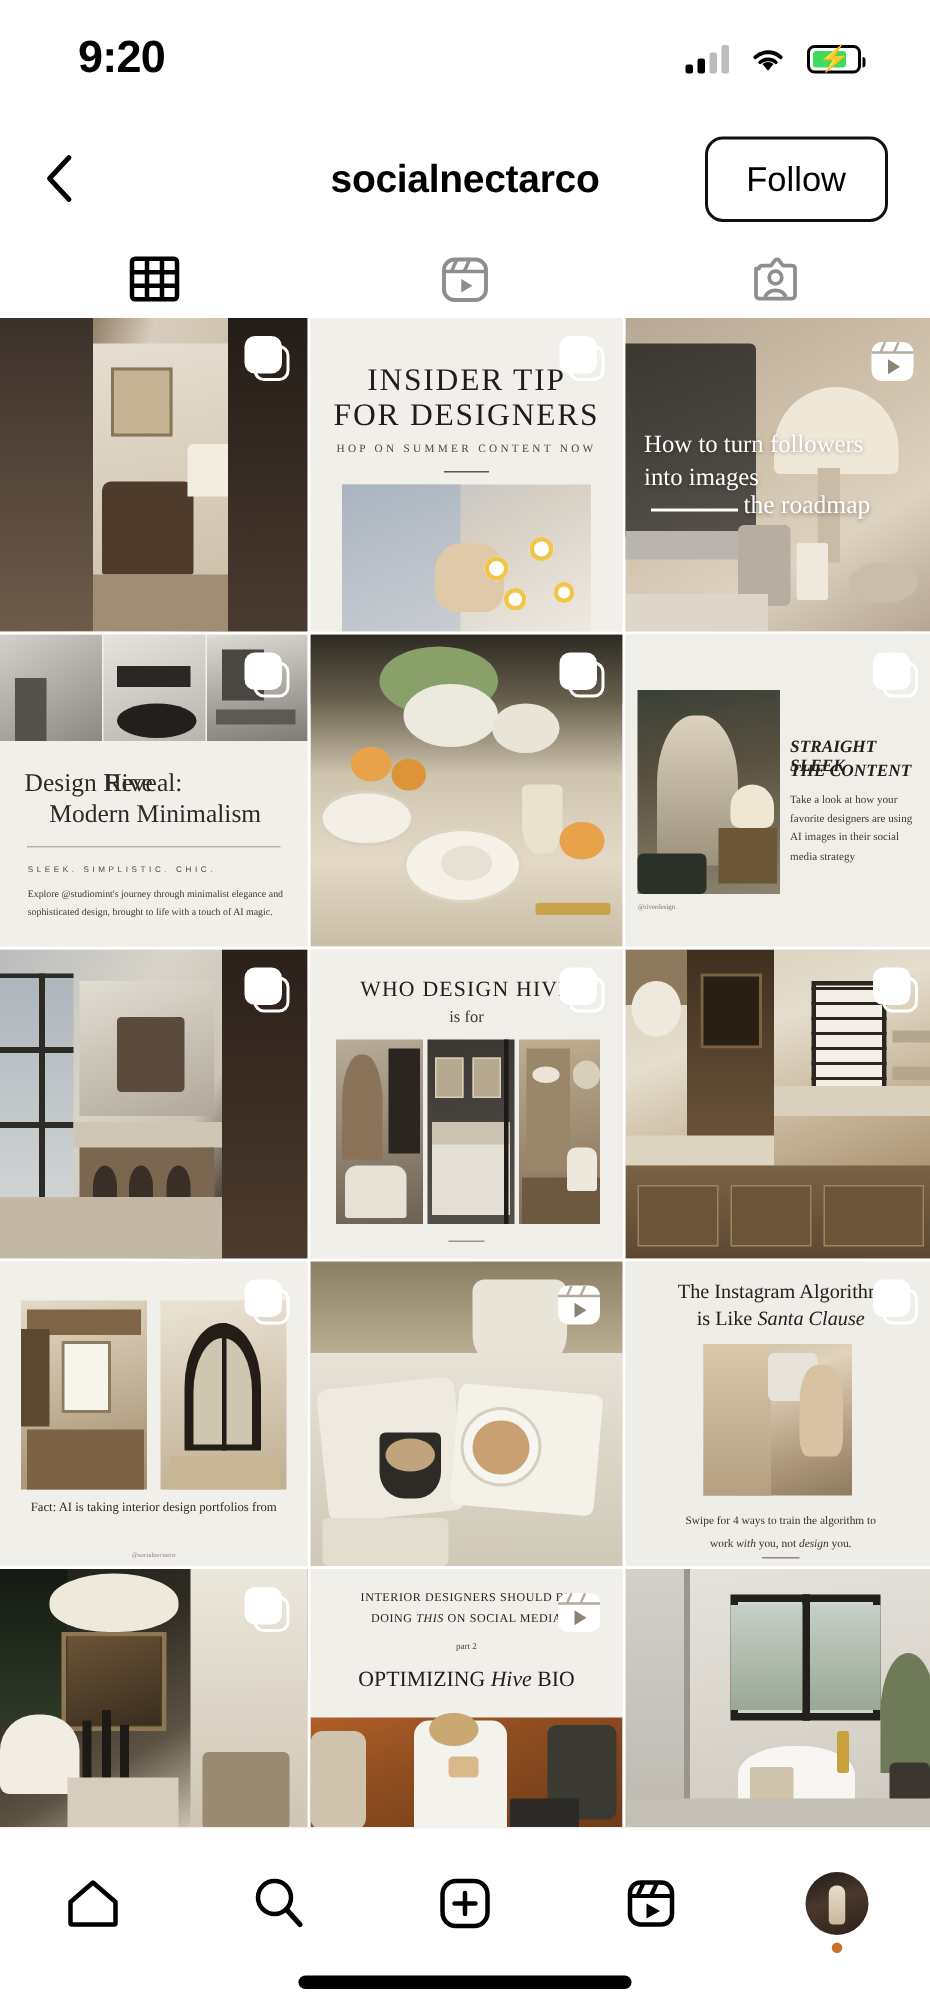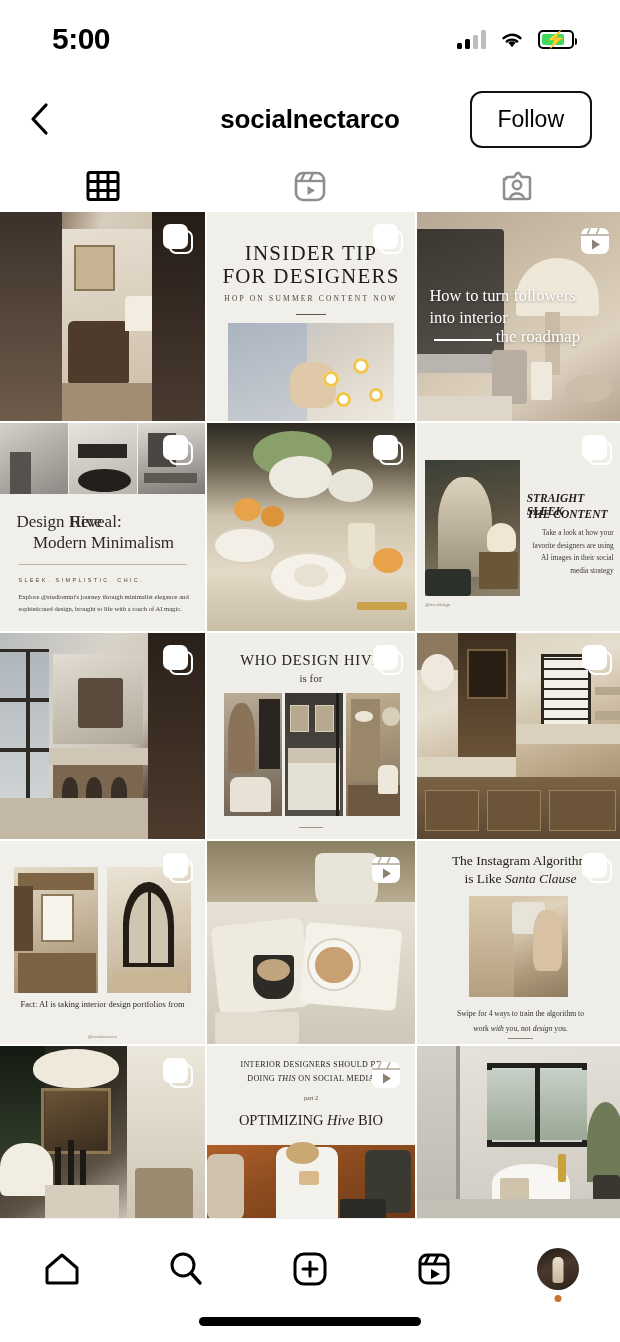--- a/index.html
+++ b/index.html
@@ -144,21 +144,21 @@
     position:absolute; bottom:16px; left:50%; transform:translateX(-50%);
     width: 222px; height: 9px; border-radius: 5px; background:#000;
   }
 </style>
 </head>
 <body>
 
 <div class="phone">
 
   <div class="status-bar">
-    <div class="status-time">5:00</div>
+    <div class="status-time">9:20</div>
     <div class="status-right">
       <div class="signal">
         <i></i>
           <i></i>
           <i class="off"></i>
           <i class="off"></i>
       </div>
       <svg width="26" height="19" viewBox="0 0 26 19">
         <path d="M13 17.2 L9.3 12.6 A6 6 0 0 1 16.7 12.6 Z" fill="#000"></path>
         <path d="M4.6 8.1 A12.4 12.4 0 0 1 21.4 8.1" stroke="#000" stroke-width="2.6" fill="none" stroke-linecap="round"></path>
@@ -254,21 +254,21 @@
         <div class="bg" style="background:linear-gradient(150deg,#b6a894 0%,#cdbfa9 40%,#ded2c0 70%,#b5a492 100%)"></div>
         <div class="blk" style="left:-4%;top:8%;width:46%;height:62%;background:linear-gradient(160deg,#3a3630,#55504a);border-radius:4px"></div>
         <div class="blk" style="left:-4%;top:68%;width:46%;height:9%;background:#b9b5ae"></div>
         <div class="blk" style="left:48%;top:22%;width:40%;height:28%;background:#efe7d8;border-radius:50% 50% 4px 4px /70% 70% 4px 4px"></div>
         <div class="blk" style="left:62%;top:48%;width:7%;height:30%;background:#c9bba6"></div>
         <div class="blk" style="left:36%;top:66%;width:17%;height:26%;background:#b7ada0;border-radius:4px"></div>
         <div class="blk" style="left:55%;top:72%;width:10%;height:18%;background:#efe9dd;border-radius:2px"></div>
         <div class="blk" style="left:72%;top:78%;width:22%;height:13%;background:#cabda9;border-radius:50%"></div>
         <div class="blk" style="left:0;top:88%;width:46%;height:12%;background:#ded6c9"></div>
         <div class="capt" style="left:6%;top:36%;width:88%;font-size:16.5px;color:#fff;text-align:left;line-height:1.15;text-shadow:0 1px 3px rgba(0,0,0,.35)">How to turn followers</div>
-        <div class="capt" style="left:6%;top:46%;width:88%;font-size:16.5px;color:#fff;text-align:left;text-shadow:0 1px 3px rgba(0,0,0,.35)">into interior</div>
+        <div class="capt" style="left:6%;top:46%;width:88%;font-size:16.5px;color:#fff;text-align:left;text-shadow:0 1px 3px rgba(0,0,0,.35)">into images</div>
         <div class="rule" style="left:8%;top:61%;width:28%;background:#fff;height:1.5px"></div>
         <div class="capt it" style="left:38%;top:55%;width:58%;font-size:17px;color:#fff;text-align:left;text-shadow:0 1px 3px rgba(0,0,0,.35)">the roadmap</div>
       </div>
       <div class="badge reel">
         <svg width="34" height="34" viewBox="0 0 34 34">
           <rect x="3" y="4" width="28" height="26" rx="7" fill="#fff"></rect>
           <line x1="3" y1="11" x2="31" y2="11" stroke="#b5ab9c" stroke-width="1.6"></line>
           <line x1="12" y1="4.2" x2="9" y2="11" stroke="#b5ab9c" stroke-width="1.6"></line>
           <line x1="21" y1="4.2" x2="18" y2="11" stroke="#b5ab9c" stroke-width="1.6"></line>
           <path d="M14 15.5 L22 20.5 L14 25.5 Z" fill="#8b8276"></path>
@@ -326,21 +326,21 @@
       <div class="tile-art">
         <div class="bg" style="background:#efeee8"></div>
         <div class="blk" style="left:4%;top:18%;width:46%;height:65%;background:linear-gradient(170deg,#3a4037 0%,#5a5140 40%,#8d8470 100%)"></div>
         <div class="blk" style="left:10%;top:26%;width:26%;height:48%;background:linear-gradient(180deg,#d9cfbb,#8f8straight)"></div>
         <div class="blk" style="left:10%;top:26%;width:26%;height:48%;background:linear-gradient(180deg,#ddd2bd,#9c917b);border-radius:45% 45% 0 0"></div>
         <div class="blk" style="left:34%;top:48%;width:14%;height:14%;background:#efe7d4;border-radius:50% 50% 6px 6px"></div>
         <div class="blk" style="left:30%;top:62%;width:19%;height:18%;background:#6b5738"></div>
         <div class="blk" style="left:4%;top:70%;width:22%;height:13%;background:#2b3029;border-radius:4px"></div>
         <div class="capt" style="left:53%;top:33%;width:45%;font-size:11.5px;font-style:italic;font-weight:700;text-align:left;color:#24211d;line-height:1.2">STRAIGHT SLEEK</div>
         <div class="capt" style="left:53%;top:41%;width:45%;font-size:11.5px;font-style:italic;font-weight:700;text-align:left;color:#24211d">THE CONTENT</div>
-        <div class="capt" style="left:53%;top:50%;width:42%;font-size:7.4px;line-height:1.7;text-align:right;color:#3d3a35">Take a look at how your favorite designers are using AI images in their social media strategy</div>
+        <div class="capt" style="left:53%;top:50%;width:42%;font-size:7.4px;line-height:1.7;text-align:left;color:#3d3a35">Take a look at how your favorite designers are using AI images in their social media strategy</div>
         <div class="capt" style="left:4%;top:86%;width:40%;font-size:4.6px;text-align:left;color:#7d786e">@riverdesign</div>
       </div>
       <div class="badge carousel">
         <div class="sq-back"></div>
           <div class="sq-front"></div>
       </div>
     </div>
 
     <div class="tile r3">
       <div class="tile-art">

